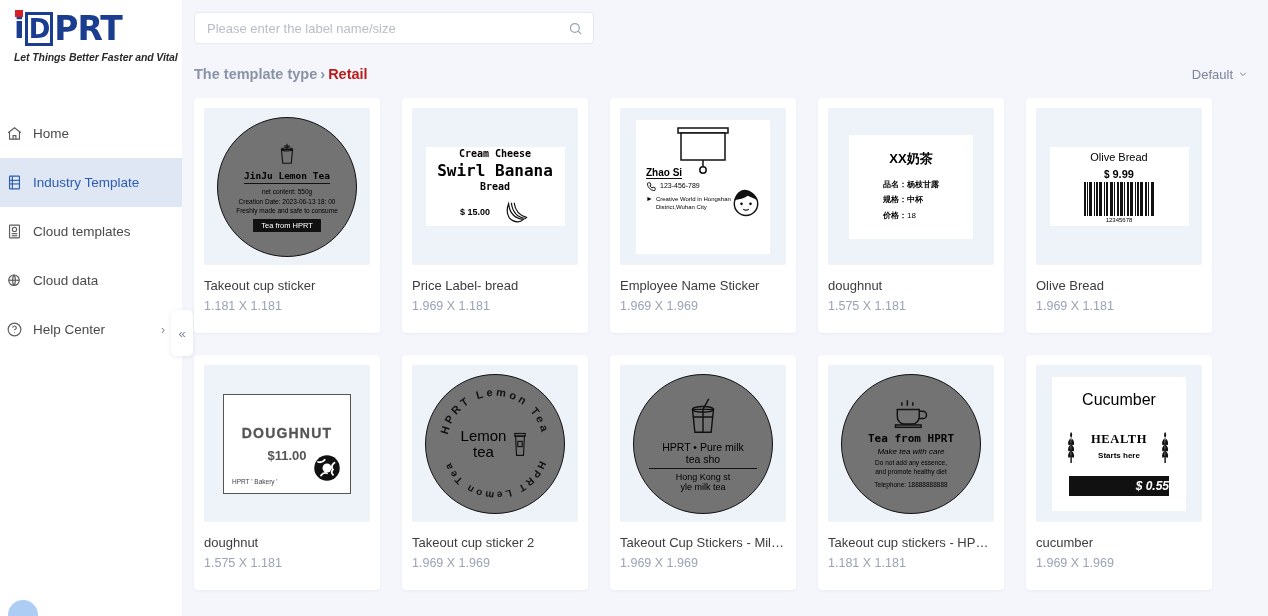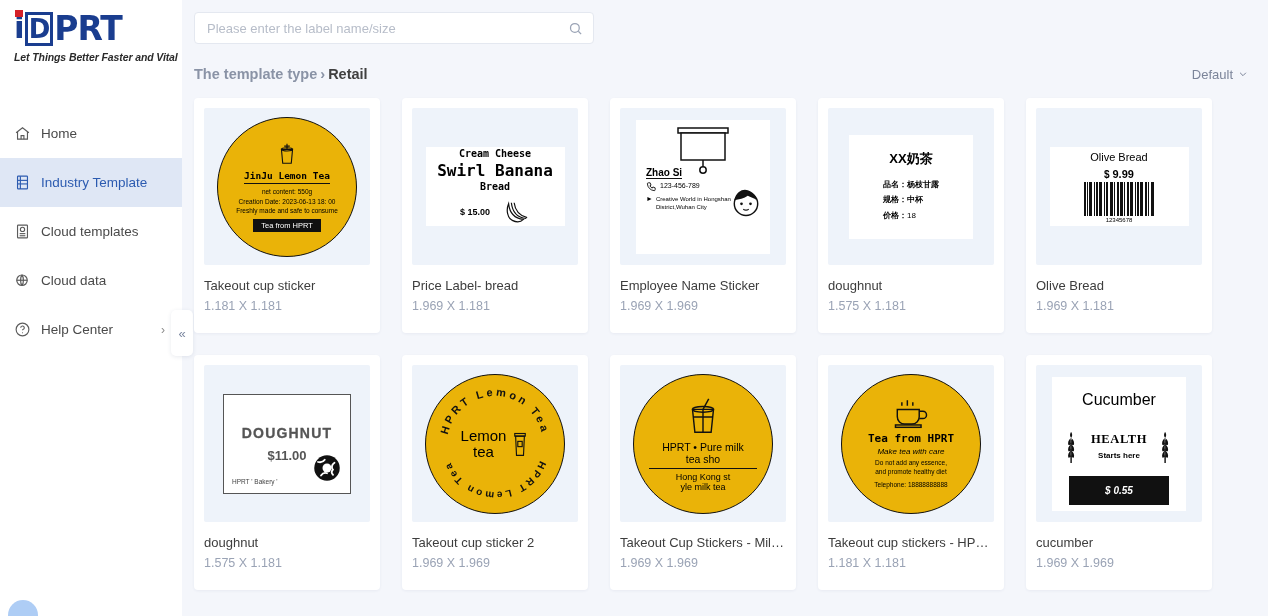--- a/index.html
+++ b/index.html
@@ -32,21 +32,21 @@
     display: inline-block; border: 3px solid #1a3d8f; color: #1a3d8f;
     padding: 0 1px; margin: 0 1px; font-size: 26px; line-height: 28px;
     background: #fff;
   }
   .tagline {
     font-size: 10.5px; font-style: italic; font-weight: bold;
     color: #2b2b2b; margin-top: 5px; letter-spacing: -0.1px;
   }
   .nav { margin-top: 46px; }
   .nav-item {
-    display: flex; align-items: center; height: 49px; padding-left: 8px;
+    display: flex; align-items: center; height: 49px; padding-left: 0;
     font-size: 13.5px; color: #4a4a4a; cursor: pointer; position: relative;
   }
   .nav-item .nav-icon {
     width: 28px; display: flex; align-items: center; justify-content: center;
     color: #5b5b5b;
   }
   .nav-item .nav-label { margin-left: 5px; }
   .nav-item.active { background: #dfe7f5; color: #2c5bb0; text-align: center; }
   .nav-item.active .nav-icon { color: #2c5bb0; }
   .nav-item .chev-right { position: absolute; right: 17px; font-size: 12px; color: #8b8b8b; }
@@ -76,21 +76,21 @@
   .searchbox input::placeholder { color: #b7bdc9; }
   .search-icon { color: #9aa3b5; display: flex; }
 
   .bc-row {
     display: flex; align-items: center; justify-content: space-between;
     padding: 22px 20px 0 12px;
   }
   .breadcrumb { font-size: 14.5px; font-weight: bold; display: flex; align-items: center; gap: 3px; }
   .bc-root { color: #8a93a6; cursor: pointer; }
   .bc-sep { color: #8a93a6; font-weight: bold; }
-  .bc-current { color: #404040; }
+  .bc-current { color: #b91c1c; }
   .sort-select {
     display: flex; align-items: flex-end; gap: 5px; font-size: 13px;
     color: #7b8499; cursor: pointer;
   }
 
   .grid {
     display: grid; grid-template-columns: repeat(5, 186px);
     column-gap: 22px; row-gap: 22px;
     padding: 16px 0 0 12px;
   }
@@ -104,21 +104,21 @@
     display: flex; align-items: center; justify-content: center; overflow: hidden;
   }
   .card-title {
     margin-top: 13px; font-size: 13px; color: #3d3d3d;
     white-space: nowrap; overflow: hidden; text-overflow: ellipsis;
   }
   .card-size { margin-top: 6px; font-size: 12.5px; color: #9aa3b5; }
   .circle-lbl {
     width: 140px; height: 140px; border-radius: 50%; border: 1.4px solid #111;
     display: flex; flex-direction: column; align-items: center;
-    justify-content: center; background: #eab308; text-align: center;
+    justify-content: center; background: #737373; text-align: center;
   }
   .rect-lbl {
     background: #fff; display: flex; flex-direction: column;
     align-items: center; justify-content: center; text-align: center;
   }
   .mono { font-family: "DejaVu Sans Mono", monospace; }
   .tiny { font-size: 6.5px; line-height: 1.45; }
   .xtiny { font-size: 6px; line-height: 1.4; }
   .blackbar {
     background: #111; color: #fff; font-size: 7.5px; padding: 2px 8px;
@@ -502,21 +502,21 @@
               <svg width="22" height="34" viewBox="0 0 24 38">
                 <g fill="#111">
                     <rect x="10.2" y="12" width="1.6" height="26"></rect>
                 <path d="M11 10c-3 2-4 5-3 8 3 0 5-3 3-8zM11 10c3 2 4 5 3 8-3 0-5-3-3-8z"></path>
                 <path d="M11 17c-3 2-4 5-3 8 3 0 5-3 3-8zM11 17c3 2 4 5 3 8-3 0-5-3-3-8z"></path>
                 <path d="M11 24c-3 2-4 5-3 8 3 0 5-3 3-8zM11 24c3 2 4 5 3 8-3 0-5-3-3-8z"></path>
                 <path d="M11 3c-1.6 2.5-1.6 5 0 7 1.6-2 1.6-4.5 0-7z"></path>
                   </g>
               </svg>
             </div>
-            <div style="background:#111;color:#fff;font-size:10px;font-style:italic;font-weight:bold;width:100px;padding:9px 0;margin-top:13px;">$ 0.55</div>
+            <div style="background:#111;color:#fff;font-size:12px;font-style:italic;font-weight:bold;width:100px;padding:3px 0;margin-top:13px;text-align:right;">$ 0.55</div>
           </div>
         </div>
         <div class="card-title">cucumber</div>
         <div class="card-size">1.969 X 1.969</div>
       </div>
 
     </div>
   </section>
 </div>
 

